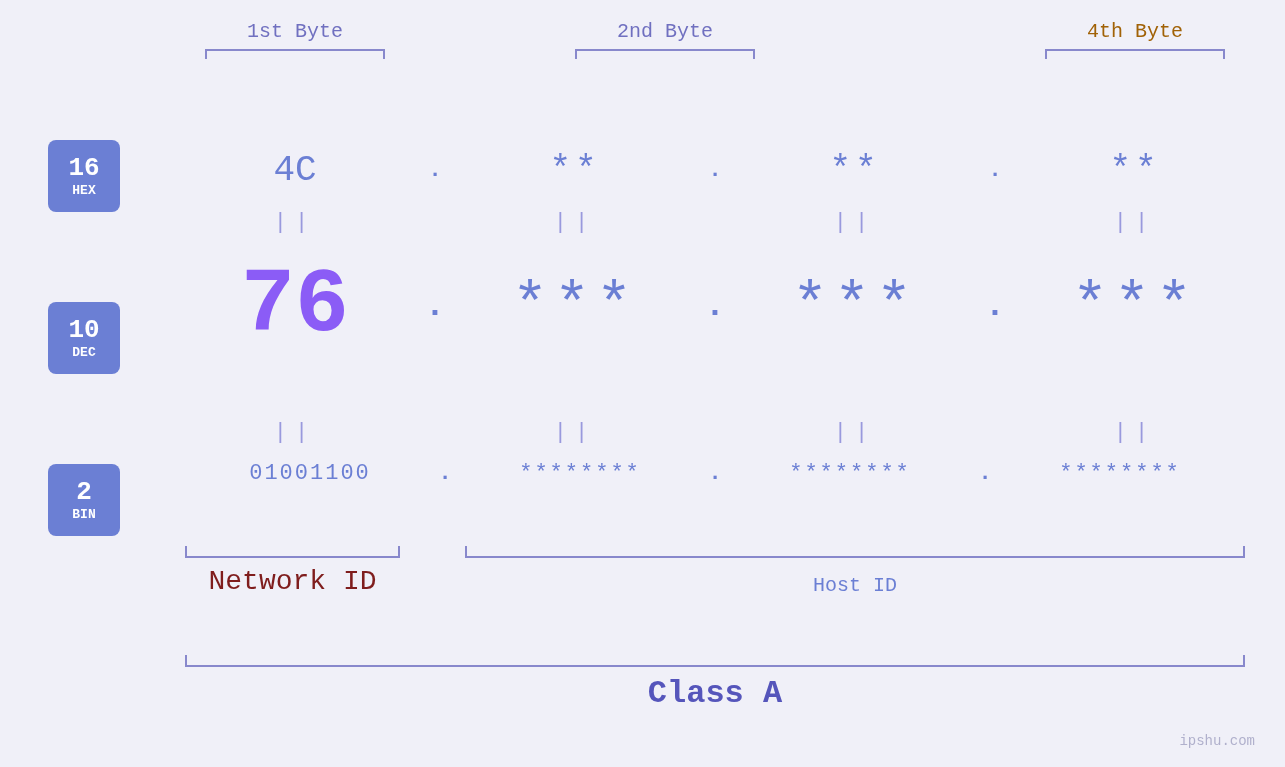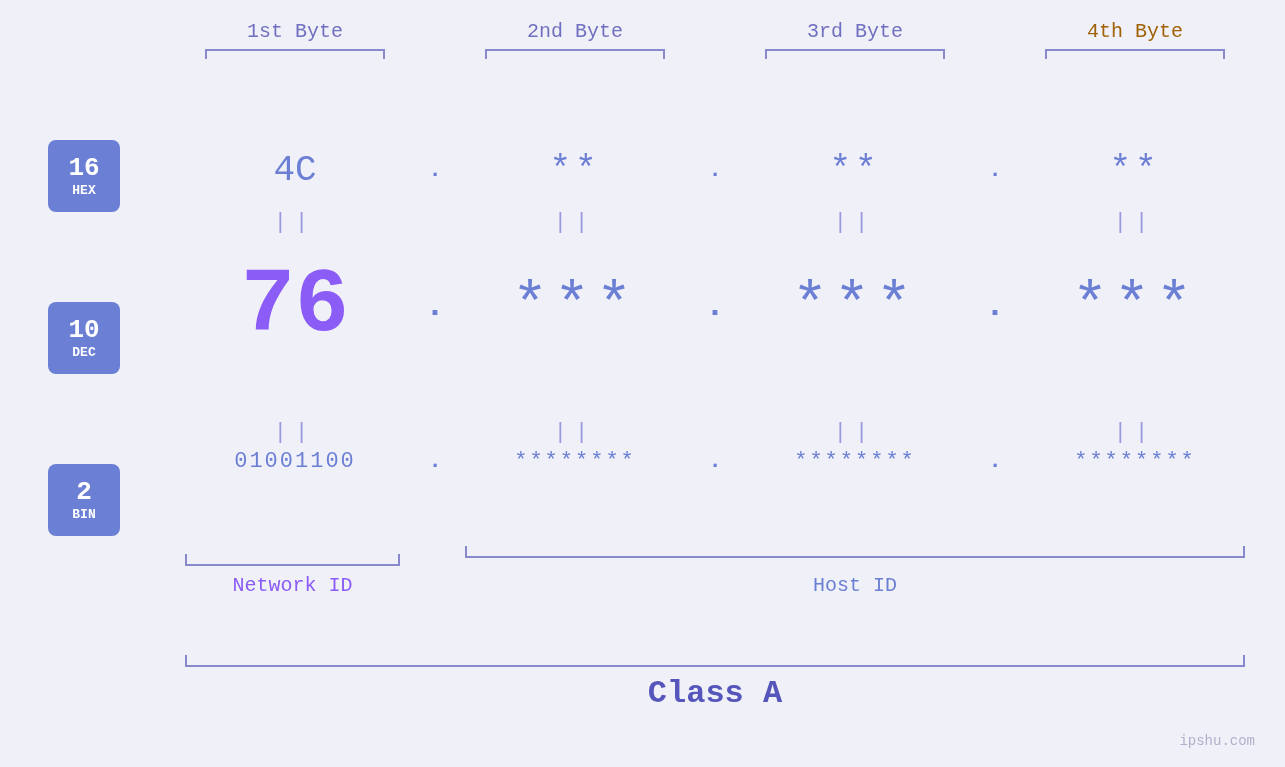--- a/index.html
+++ b/index.html
@@ -106,22 +106,22 @@
     .network-bracket-line::after {
       content: '';
       position: absolute;
       right: 0;
       bottom: 0;
       height: 10px;
       border-right: 2px solid #8888cc;
     }
 
     .network-id-label {
-      color: #8b5cf6;
-      font-size: 20px;
+      color: #7f1d1d;
+      font-size: 28px;
       text-align: center;
       margin-top: 8px;
       font-family: 'Courier New', monospace;
     }
 
     
     .host-bracket {
       position: absolute;
       bottom: 170px;
       left: 465px;
@@ -245,24 +245,20 @@
     <div style="width:220px; text-align:center;">
       <span style="color:#7070c0; font-size:20px; font-family:'Courier New',monospace;">1st Byte</span>
       <span class="bracket-line" style="display:block;"></span>
     </div>
     <div style="width:50px;"></div>
     <div style="width:220px; text-align:center;">
       <span style="color:#7070c0; font-size:20px; font-family:'Courier New',monospace;">2nd Byte</span>
       <span class="bracket-line" style="display:block;"></span>
     </div>
     <div style="width:50px;"></div>
-    <div style="width:220px; text-align:center;">
-      <span style="color:#7070c0; font-size:20px; font-family:'Courier New',monospace;">3rd Byte</span>
-      <span class="bracket-line" style="display:block;"></span>
-    </div>
     <div style="width:50px;"></div>
     <div style="width:220px; text-align:center;">
       <span style="color:#a16207; font-size:20px; font-family:'Courier New',monospace;">4th Byte</span>
       <span class="bracket-line" style="display:block;"></span>
     </div>
   </div>
 
   <div style="position:absolute; top:150px; left:185px; width:1060px; display:flex; align-items:center; justify-content:space-between;">
     <div class="byte-block">
       <span style="color:#6b7fd4; font-size:36px; font-family:'Courier New',monospace;">4C</span>
@@ -340,21 +336,21 @@
     <div style="width:50px;"></div>
     <div class="byte-block">
       <span style="color:#9999dd; font-size:22px; letter-spacing:8px; font-family:'Courier New',monospace;">||</span>
     </div>
     <div style="width:50px;"></div>
     <div class="byte-block">
       <span style="color:#9999dd; font-size:22px; letter-spacing:8px; font-family:'Courier New',monospace;">||</span>
     </div>
   </div>
 
-  <div style="position:absolute; top:449px; left:185px; width:1060px; display:flex; align-items:center; justify-content:space-between;">
+  <div style="position:absolute; top:461px; left:185px; width:1060px; display:flex; align-items:center; justify-content:center;">
     <div class="byte-block">
       <span style="color:#6b7fd4; font-size:22px; font-family:'Courier New',monospace; letter-spacing:2px;">01001100</span>
     </div>
     <div class="sep-dot">
       <span style="color:#6b7fd4; font-size:22px; font-family:'Courier New',monospace;">.</span>
     </div>
     <div class="byte-block">
       <span style="color:#6b7fd4; font-size:22px; font-family:'Courier New',monospace; letter-spacing:2px;">********</span>
     </div>
     <div class="sep-dot">

